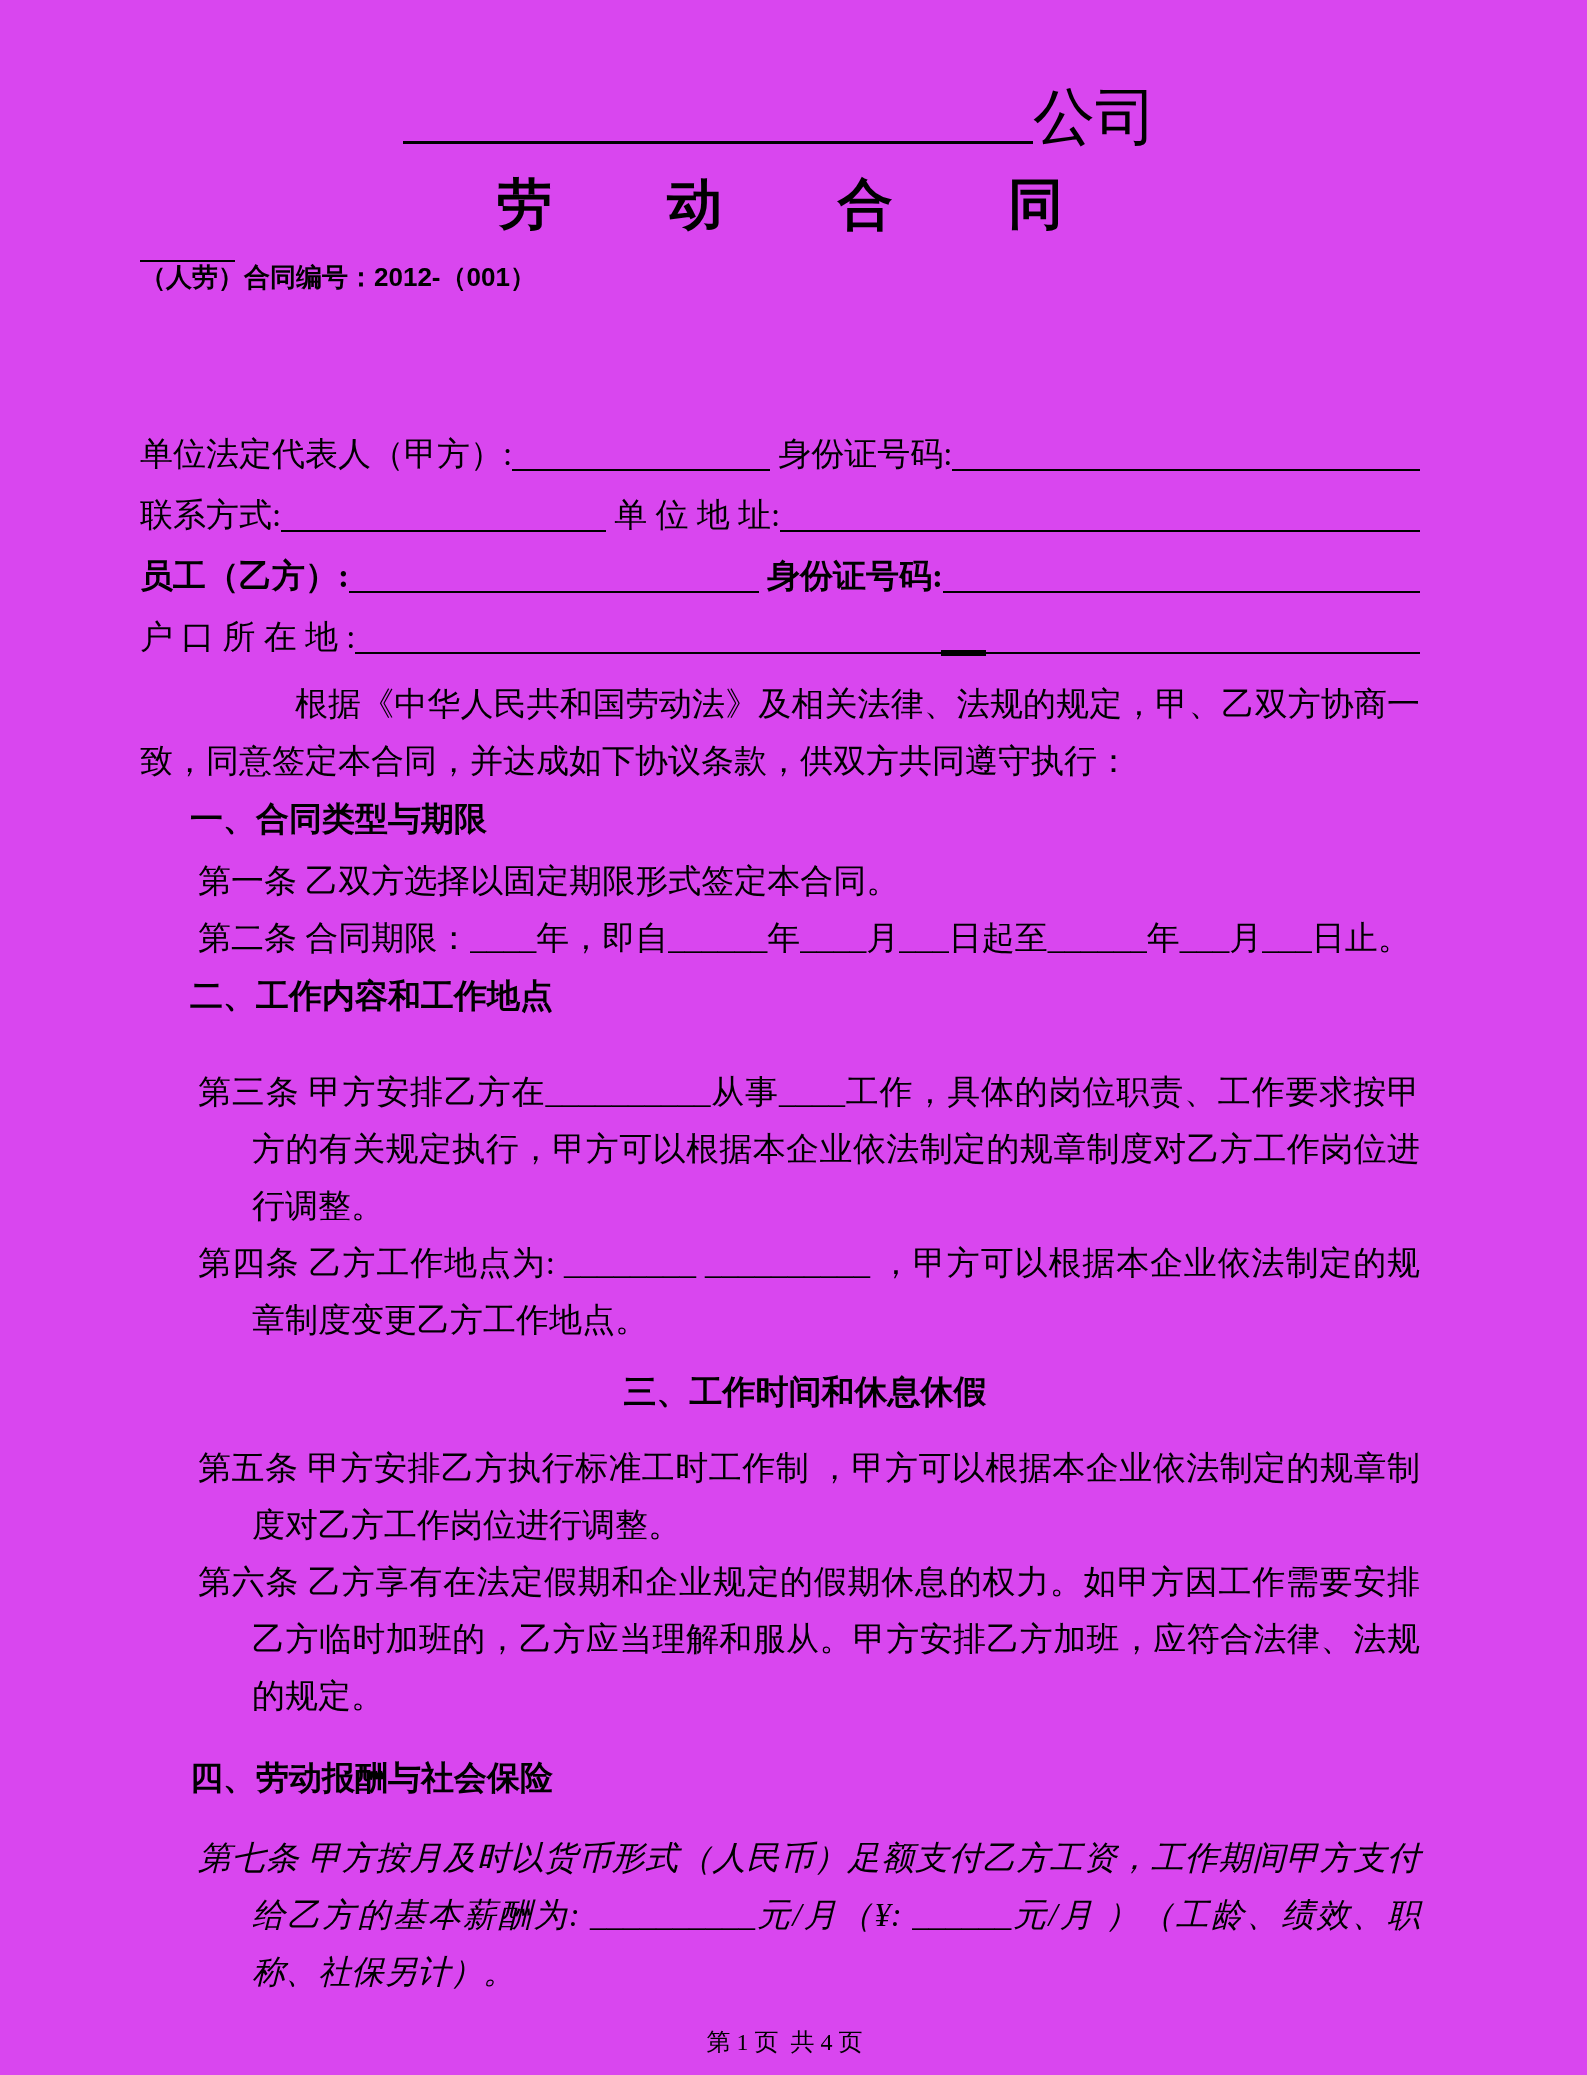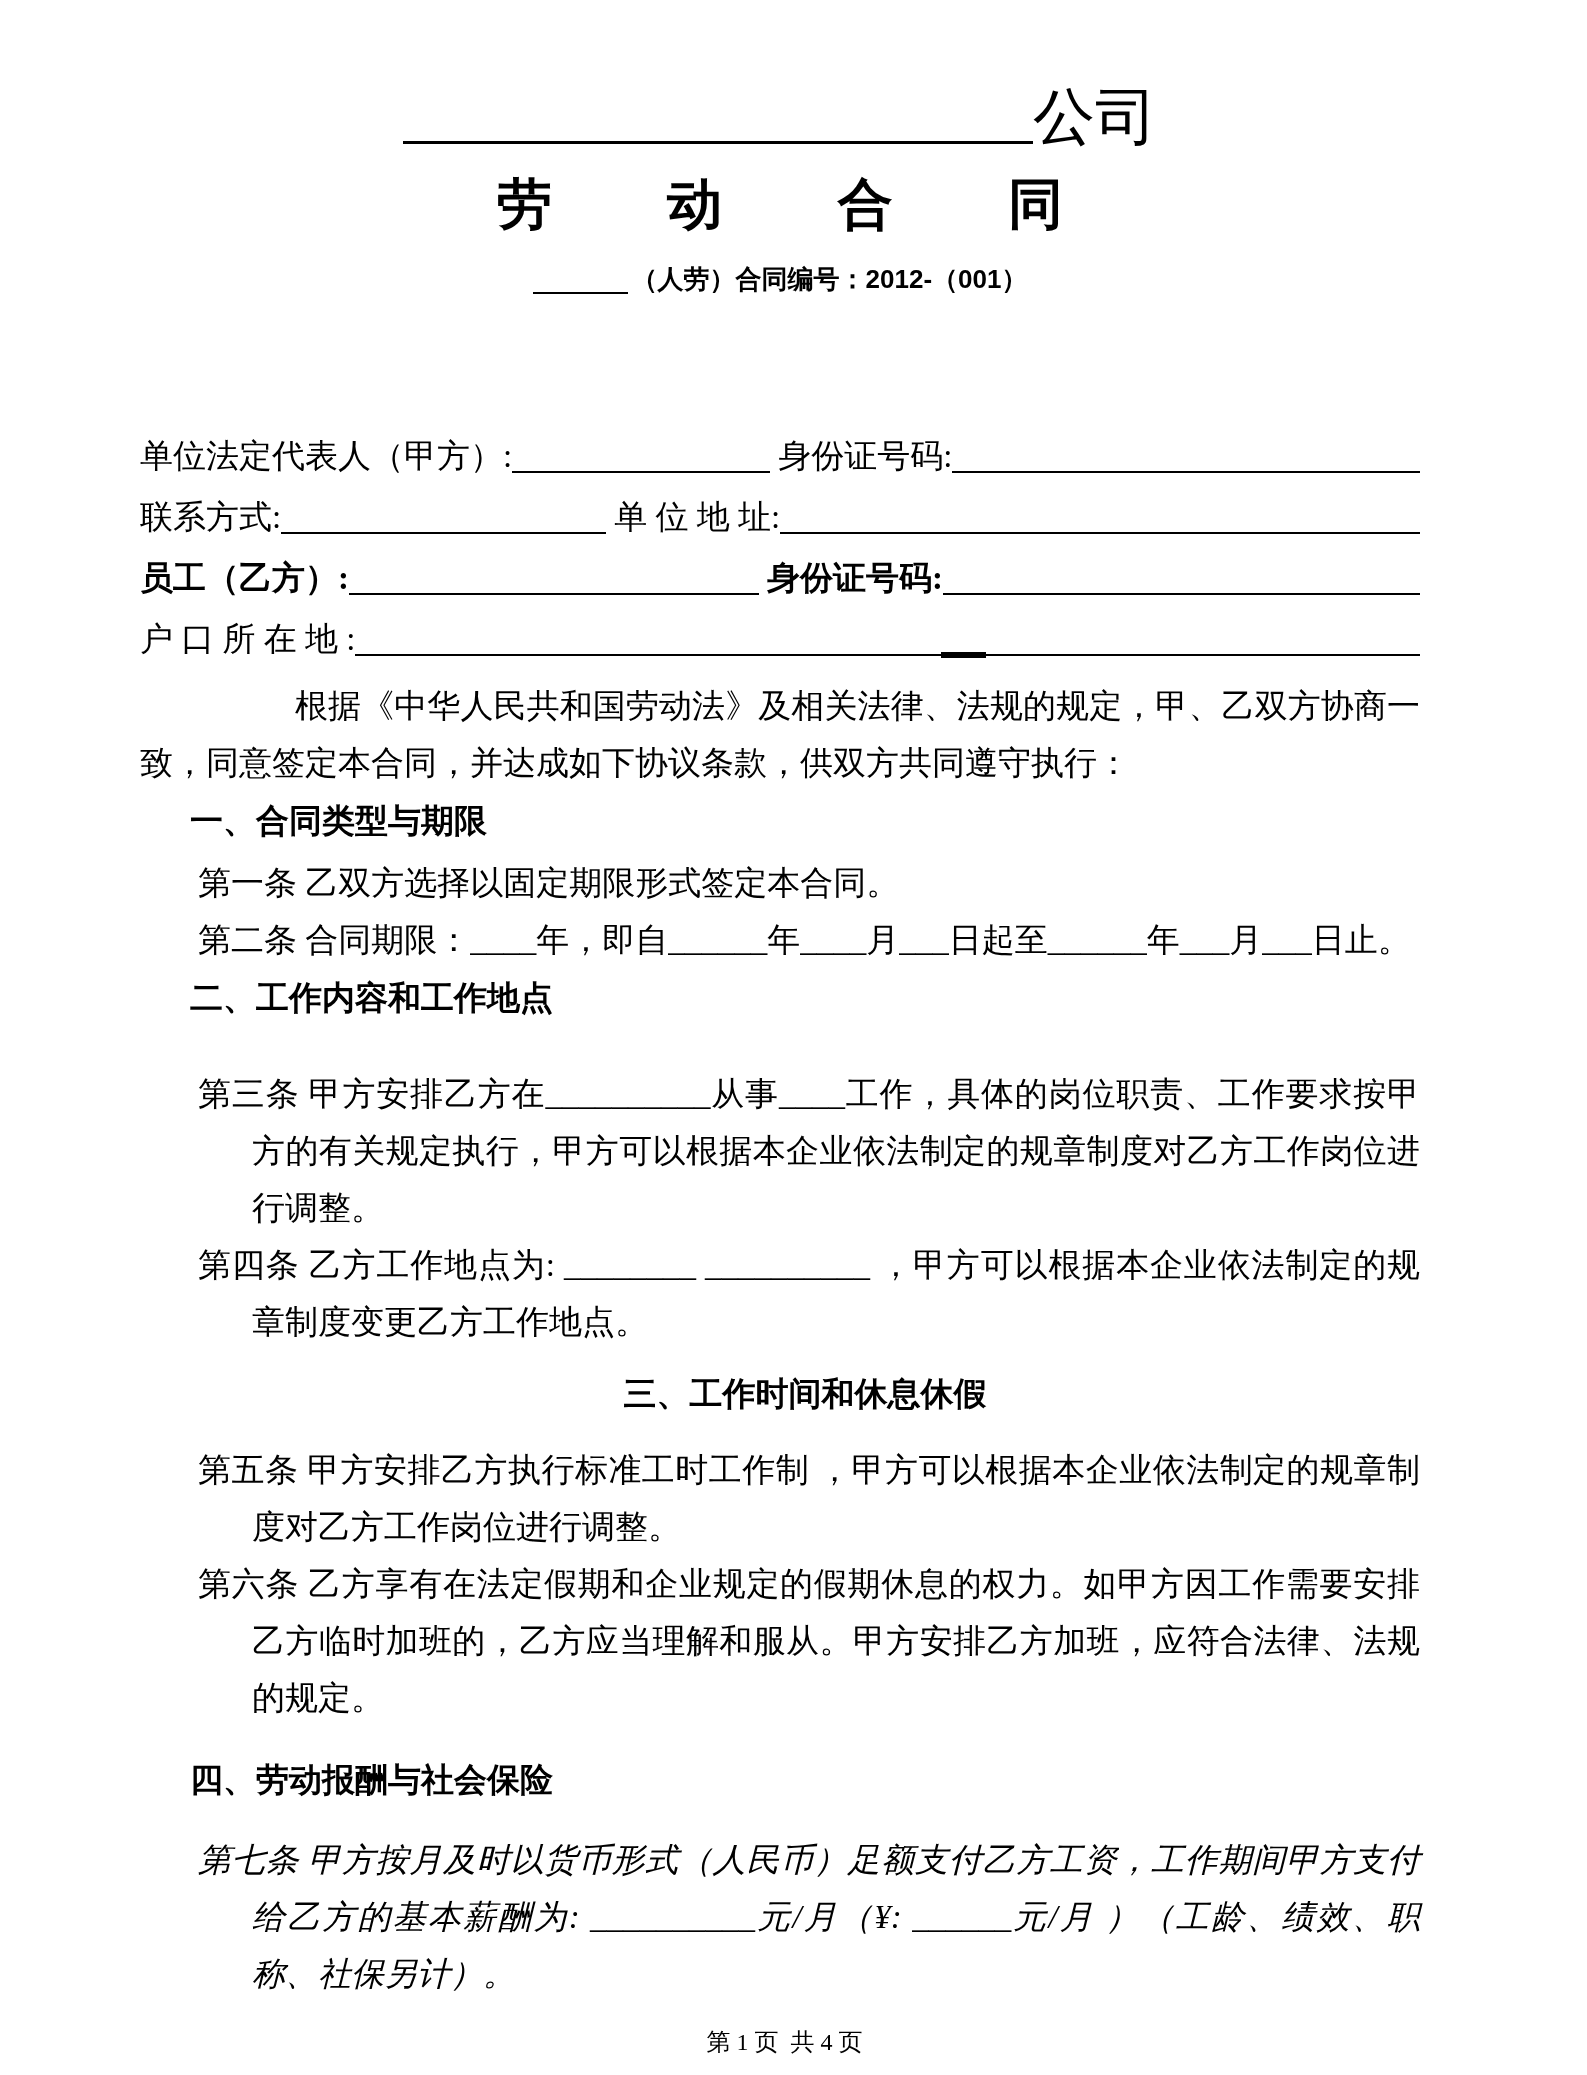--- a/index.html
+++ b/index.html
@@ -1,41 +1,41 @@
 <!DOCTYPE html>
 <html><head>
 <meta charset="utf-8">
 <style>
   html,body { margin:0; padding:0; background:#e8e8e8; }
   .page {
     position:relative;
     width:1587px; height:2075px;
     margin:0 auto;
-    background:#ffffff;
+    background:#d946ef;
     box-sizing:border-box;
     padding:84px 167px 0 140px;
     font-family:"Liberation Serif", serif;
     color:#000;
     overflow:hidden;
   }
   .blank { display:inline-block; border-bottom:2px solid #000; position:relative; top:6px; }
 
   
   .title-company { display:flex; justify-content:center; align-items:baseline; font-size:62px; line-height:66px; }
   .title-company .blank { width:630px; border-bottom-width:3px; }
   .title-main {
     margin-top:24px; text-align:center;
     font-family:"Liberation Sans", sans-serif; font-weight:bold;
     font-size:55px; line-height:60px; letter-spacing:50px; padding-left:50px;
   }
   .contract-no {
-    margin-top:28px;
+    margin-top:20px;
     display:flex; justify-content:center; align-items:baseline; gap:4px;
     font-family:"Liberation Sans", sans-serif; font-weight:bold;
-    font-size:26px; line-height:34px;
+    font-size:26px; line-height:34px;flex-direction:column;
   }
   .contract-no .blank { width:95px; }
 
   
   .form { margin-top:130px; }
   .frow { display:flex; align-items:baseline; font-size:33px; height:61px; }
   .flabel { line-height:61px; white-space:pre; }
   .fblank { border-bottom:2px solid #000; }
   .grow { flex:1 1 auto; }
   .ml { margin-left:8px; }

